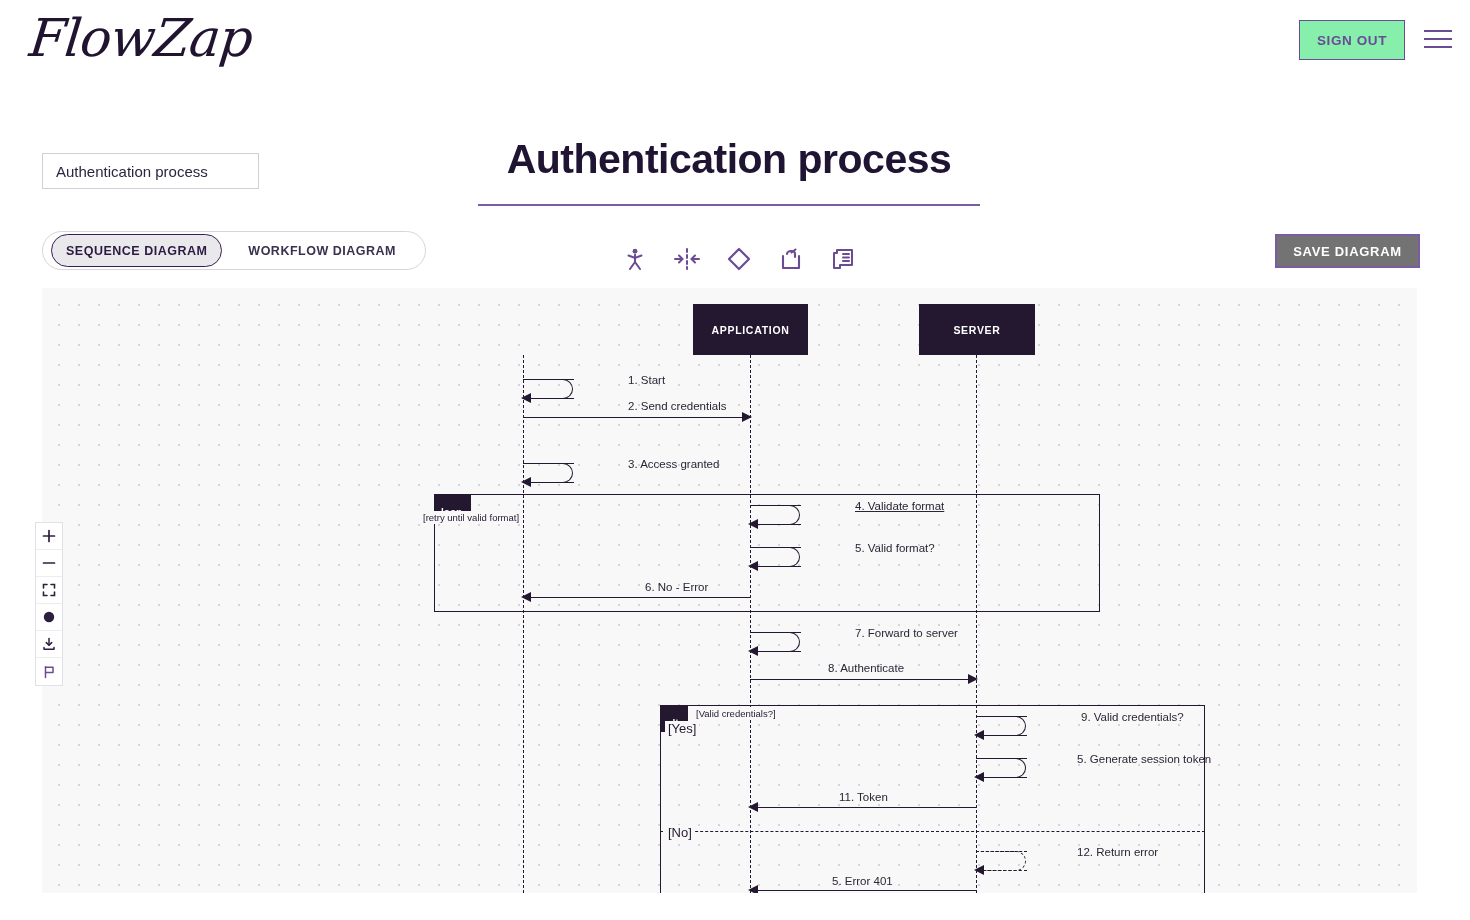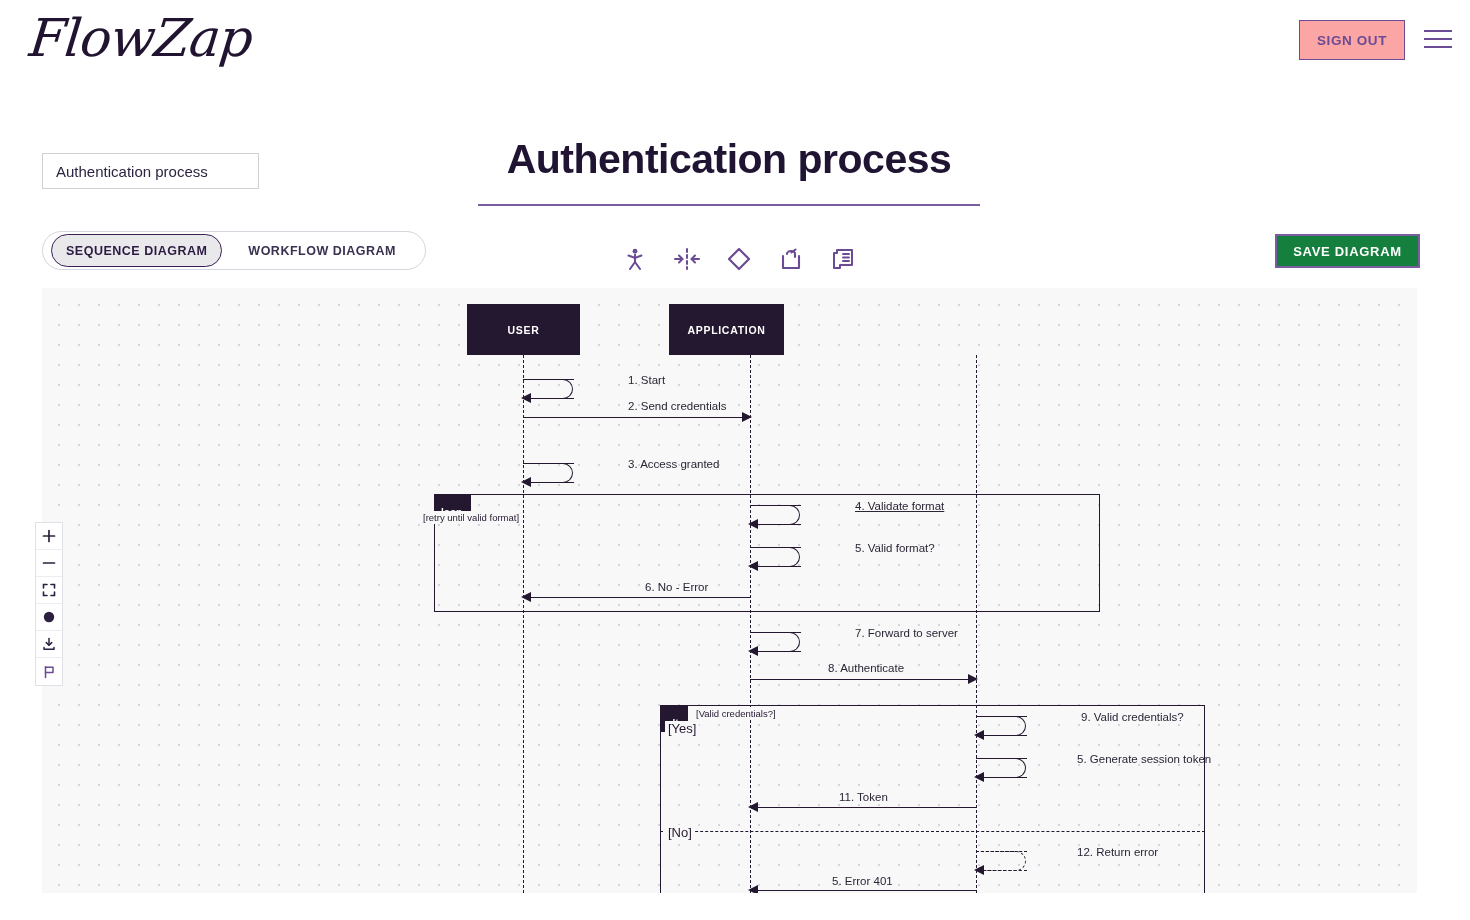--- a/index.html
+++ b/index.html
@@ -23,21 +23,21 @@
     font-size: 52px;
     font-weight: 400;
     color: #211431;
     letter-spacing: -1px;
     transform: skewX(-6deg);
   }
   .signout-btn {
     position: absolute; right: 65px; top: 20px;
     width: 106px; height: 40px;
     border: 1.6px solid #6b4b94;
-    background: #fca5a5;
+    background: #86efac;
     color: #6b4b94;
     font-size: 13.5px;
     font-weight: bold;
     letter-spacing: 0.6px;
     display: flex; align-items: center; justify-content: center;
     cursor: pointer;
   }
   .hamburger {
     position: absolute; right: 18px; top: 26px;
     width: 28px; height: 26px;
@@ -111,21 +111,21 @@
     width: 30px; height: 30px;
     display: flex; align-items: center; justify-content: center;
     cursor: pointer;
     color: #6b4b94;
   }
 
   
   .save-btn {
     position: absolute; left: 1275px; top: 234px;
     width: 145px; height: 34px;
-    background: #15803d;
+    background: #737373;
     border: 2px solid #7a5ca0;
     color: #ffffff;
     font-size: 13px; font-weight: bold;
     letter-spacing: 0.7px;
     display: flex; align-items: center; justify-content: center;
     cursor: pointer;
   }
 
   
   .canvas {
@@ -308,25 +308,25 @@
     </svg>
   </div>
 </div>
 
 <div class="save-btn">
   <span>SAVE DIAGRAM</span>
 </div>
 
 <div class="canvas">
 
-  <div class="lifeline-box" style="left:425px; top:16px; width:113px; height:51px;">
-    <span>USER</span>
-  </div>
-  <div class="lifeline-box" style="left:627px; top:16px; width:115px; height:51px;">
+  <div class="lifeline-box" style="left:651px; top:16px; width:115px; height:51px;">
     <span>APPLICATION</span>
+  </div>
+  <div class="lifeline-box" style="left:877px; top:16px; width:116px; height:51px;">
+    <span>SERVER</span>
   </div>
 
   <div class="lifeline" style="left:481px; top:67px; height:538px;"></div>
   <div class="lifeline" style="left:708px; top:67px; height:538px;"></div>
   <div class="lifeline" style="left:934px; top:67px; height:538px;"></div>
 
   <div class="fragment" style="left:392px; top:206px; width:666px; height:118px;">
     <div class="frag-tag">loop</div>
   </div>
   <div class="frag-cond" style="left:377px; top:223px;">[retry until valid format]</div>

